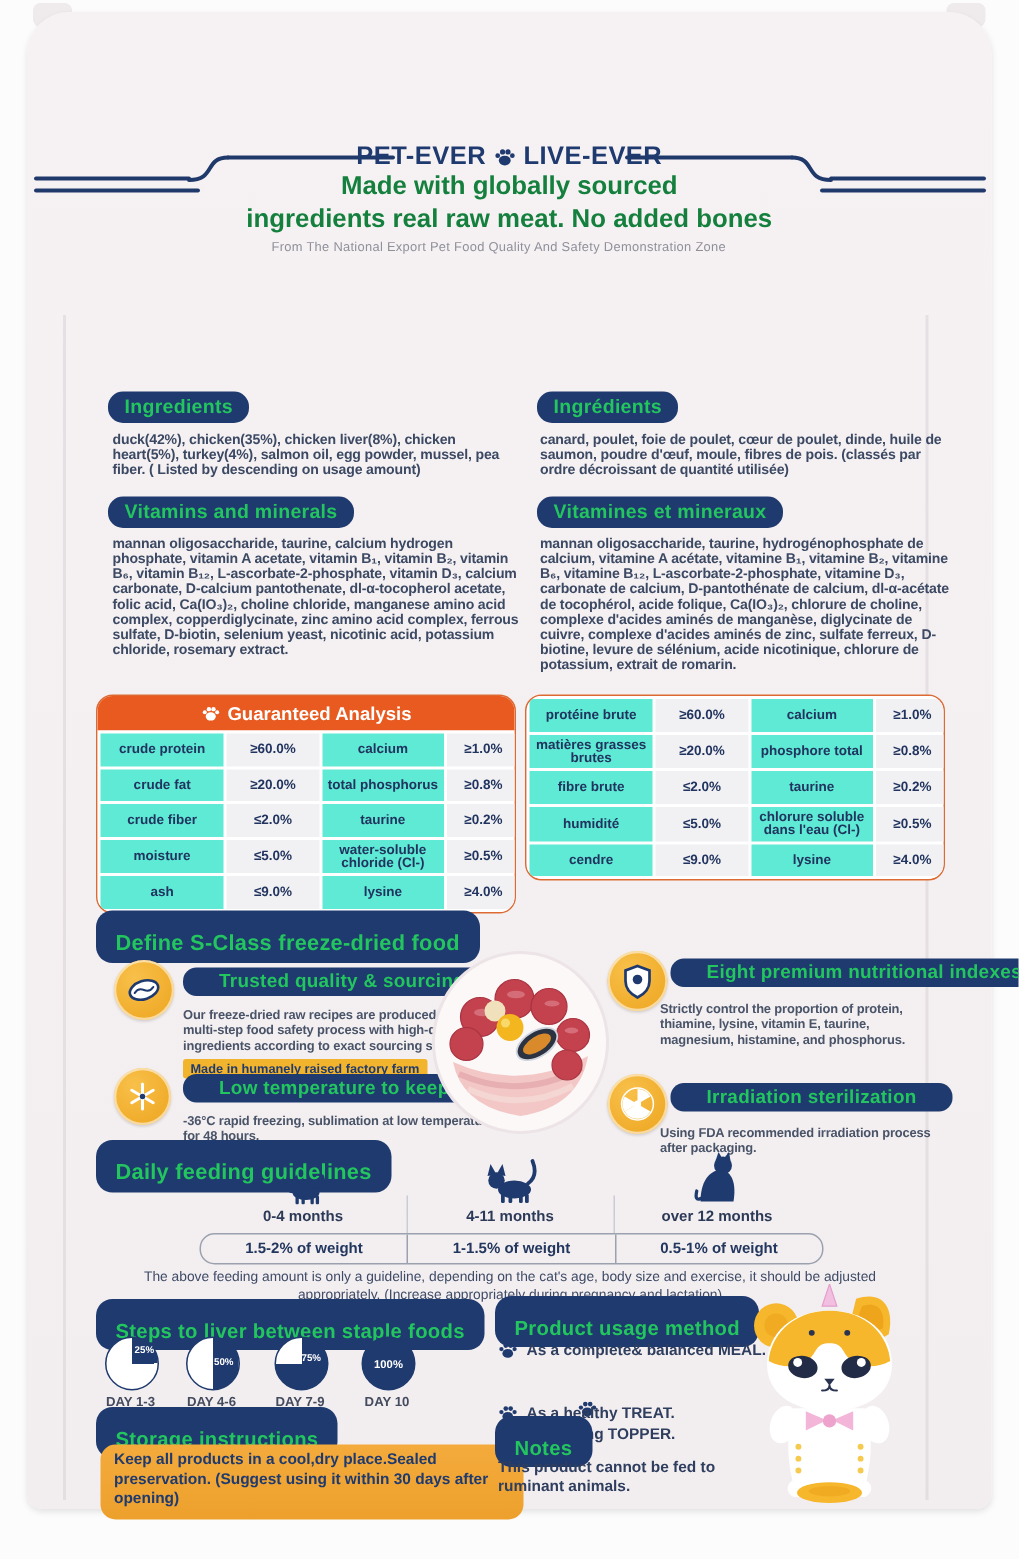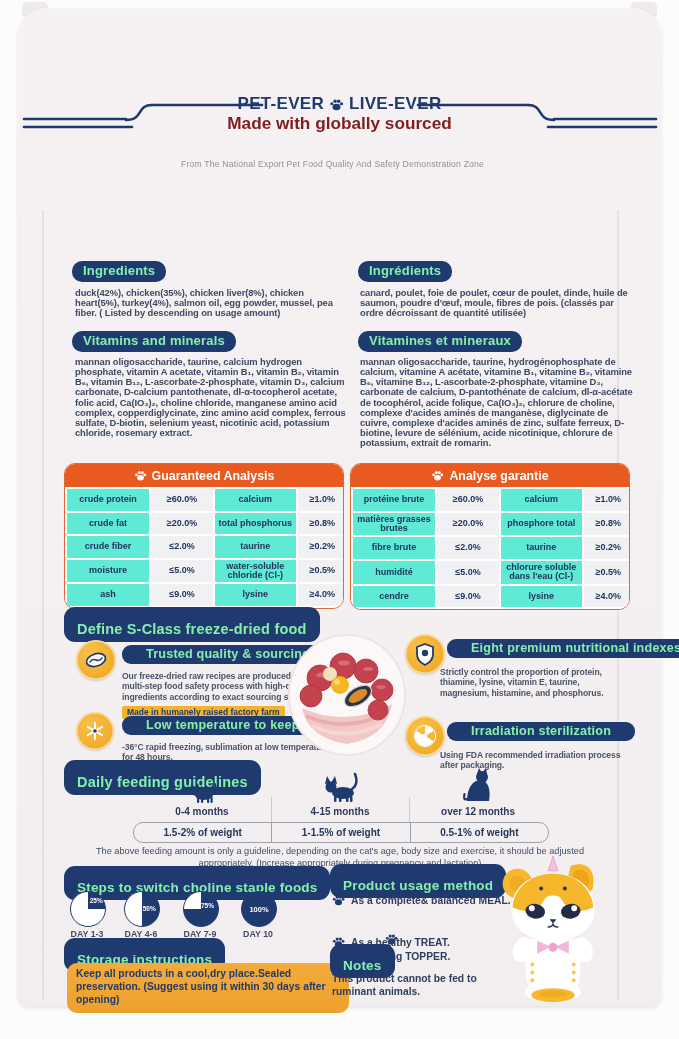--- a/index.html
+++ b/index.html
@@ -14,28 +14,28 @@
   .pkg{
     left:18px;top:8px;width:643px;height:998px;
     background:linear-gradient(180deg,#f6f2f4 0%,#f4f0f2 60%,#f2eef0 100%);
     border-radius:28px 28px 10px 10px;
     box-shadow:0 2px 4px rgba(0,0,0,.10);
   }
   .corner-tab{top:2px;width:26px;height:16px;background:#efeaec;border-radius:5px;}
   .fold{width:2px;background:rgba(160,150,156,.18);}
   
   .pill{
-    display:inline-block;background:#1f3a6e;color:#86efac;font-weight:bold;
+    display:inline-block;background:#1f3a6e;color:#22c55e;font-weight:bold;
     border-radius:10px;padding:2px 11px 4px;font-size:13px;letter-spacing:.2px;white-space:nowrap;
   }
   .pill-lg{font-size:14.5px;padding:14px 13px 5px;border-radius:11px;}
   .pill-sm{font-size:12.6px;padding:2px 24px 3px;border-radius:9px;}
   
   .brand-row{top:94px;left:0;width:679px;text-align:center;color:#1f3a6e;font-weight:bold;font-size:17px;letter-spacing:.3px;display:flex;align-items:center;justify-content:center;gap:5px;}
-  .tagline{top:113px;left:0;width:679px;text-align:center;color:#7f1d1d;font-weight:bold;font-size:17.2px;line-height:21.5px;}
+  .tagline{top:113px;left:0;width:679px;text-align:center;color:#15803d;font-weight:bold;font-size:17.2px;line-height:21.5px;}
   .origin{top:159px;left:0;width:665px;text-align:center;color:#90909a;font-size:8.6px;letter-spacing:.2px;}
   
   .body-text{color:#3c4963;font-weight:bold;font-size:9.4px;line-height:1.08;letter-spacing:-.1px;}
   .note-text{color:#3f4b66;font-size:9.2px;line-height:1.28;text-align:center;}
   
   .ga{width:278px;border:1.5px solid #dd6a33;border-radius:11px;overflow:hidden;background:#fff;}
   .ga-head{height:23px;background:#e85a20;display:flex;align-items:center;justify-content:center;gap:5px;color:#fff;font-weight:bold;font-size:12.4px;}
   .ga-grid{display:grid;grid-template-columns:30% 22.5% 29.5% 18%;gap:2px;background:#fff;padding:2px;}
   .ga-grid>div{display:flex;align-items:center;justify-content:center;text-align:center;min-height:17.5px;padding:2px 2px;font-size:9px;font-weight:bold;color:#21345f;line-height:1.05;}
   .ga-grid>div:nth-child(4n+1),.ga-grid>div:nth-child(4n+3){background:#5eead4;}
@@ -93,20 +93,21 @@
         <circle cx="3.5" cy="8" r="2.2"></circle>
         <circle cx="8" cy="4.5" r="2.4"></circle>
         <circle cx="13" cy="4.5" r="2.4"></circle>
         <circle cx="17" cy="8" r="2.2"></circle>
       </g>
     </svg>
   <span>LIVE-EVER</span>
 </div>
 <div class="abs tagline">
   <div>Made with globally sourced</div>
+  <div>ingredients real raw meat. No added bones</div>
 </div>
 <div class="abs origin">From The National Export Pet Food Quality And Safety Demonstration Zone</div>
 
 <span class="abs pill" style="left:72px;top:261px;">Ingredients</span>
 <div class="abs body-text" style="left:75px;top:288px;width:274px;">duck(42%), chicken(35%), chicken liver(8%), chicken heart(5%), turkey(4%), salmon oil, egg powder, mussel, pea fiber. ( Listed by descending on usage amount)</div>
 <span class="abs pill" style="left:358px;top:261px;">Ingrédients</span>
 <div class="abs body-text" style="left:360px;top:288px;width:278px;">canard, poulet, foie de poulet, cœur de poulet, dinde, huile de saumon, poudre d'œuf, moule, fibres de pois. (classés par ordre décroissant de quantité utilisée)</div>
 
 <span class="abs pill" style="left:72px;top:331px;">Vitamins and minerals</span>
 <div class="abs body-text" style="left:75px;top:357px;width:276px;">mannan oligosaccharide, taurine, calcium hydrogen phosphate, vitamin A acetate, vitamin B₁, vitamin B₂, vitamin B₆, vitamin B₁₂, L-ascorbate-2-phosphate, vitamin D₃, calcium carbonate, D-calcium pantothenate, dl-α-tocopherol acetate, folic acid, Ca(IO₃)₂, choline chloride, manganese amino acid complex, copperdiglycinate, zinc amino acid complex, ferrous sulfate, D-biotin, selenium yeast, nicotinic acid, potassium chloride, rosemary extract.</div>
@@ -144,32 +145,20 @@
       <div>water-soluble chloride (Cl-)</div>
       <div>≥0.5%</div>
     <div>ash</div>
       <div>≤9.0%</div>
       <div>lysine</div>
       <div>≥4.0%</div>
   </div>
 </div>
 
 <div class="abs ga" style="left:350px;top:463px;">
-  <div class="ga-head">
-    <svg width="13" height="11" viewBox="0 0 20 18">
-        <g fill="#ffffff">
-          <ellipse cx="10" cy="12.5" rx="5.5" ry="4.5"></ellipse>
-          <circle cx="3.5" cy="8" r="2.2"></circle>
-          <circle cx="8" cy="4.5" r="2.4"></circle>
-          <circle cx="13" cy="4.5" r="2.4"></circle>
-          <circle cx="17" cy="8" r="2.2"></circle>
-        </g>
-      </svg>
-    <span>Analyse garantie</span>
-  </div>
   <div class="ga-grid">
     <div>protéine brute</div>
       <div>≥60.0%</div>
       <div>calcium</div>
       <div>≥1.0%</div>
     <div>matières grasses brutes</div>
       <div>≥20.0%</div>
       <div>phosphore total</div>
       <div>≥0.8%</div>
     <div>fibre brute</div>
@@ -300,31 +289,31 @@
       <circle cx="20" cy="9" r="6"></circle>
       <path d="M27,33 C29,21 26,13 19,12 C10,12 5,21 5,33 Z"></path>
     </g>
   <path d="M5,31 Q1,33 2.5,26" stroke="#1f3a6e" stroke-width="2.2" fill="none" stroke-linecap="round"></path>
 </svg>
 
 <div class="abs vdiv" style="left:271px;top:797px;height:25px;"></div>
 <div class="abs vdiv" style="left:409px;top:797px;height:25px;"></div>
 
 <div class="abs age-label" style="left:133px;top:806px;width:138px;">0-4 months</div>
-<div class="abs age-label" style="left:271px;top:806px;width:138px;">4-15 months</div>
+<div class="abs age-label" style="left:271px;top:806px;width:138px;">4-11 months</div>
 <div class="abs age-label" style="left:409px;top:806px;width:138px;">over 12 months</div>
 
 <div class="abs fw-box">
   <div class="fw-cell">1.5-2% of weight</div>
   <div class="fw-cell">1-1.5% of weight</div>
   <div class="fw-cell">0.5-1% of weight</div>
 </div>
 <div class="abs note-text" style="left:85px;top:846px;width:510px;">The above feeding amount is only a guideline, depending on the cat's age, body size and exercise, it should be adjusted appropriately. (Increase appropriately during pregnancy and lactation)</div>
 
-<span class="abs pill pill-lg" style="left:64px;top:866px;font-size:13.5px;">Steps to switch choline staple foods</span>
+<span class="abs pill pill-lg" style="left:64px;top:866px;font-size:13.5px;">Steps to liver between staple foods</span>
 
 <div class="pie p0" style="left: 70px; top: 891px; background: conic-gradient(rgb(31, 58, 110) 0deg, rgb(31, 58, 110) 25%, rgb(255, 255, 255) 25%, rgb(255, 255, 255) 100%); position: absolute;">
     <span class="pct">25%</span>
   </div>
 <div class="pie p1" style="left: 124px; top: 891px; background: conic-gradient(rgb(31, 58, 110) 0deg, rgb(31, 58, 110) 50%, rgb(255, 255, 255) 50%, rgb(255, 255, 255) 100%); position: absolute;">
     <span class="pct">50%</span>
   </div>
 <div class="pie p2" style="left: 183px; top: 891px; background: conic-gradient(rgb(31, 58, 110) 0deg, rgb(31, 58, 110) 75%, rgb(255, 255, 255) 75%, rgb(255, 255, 255) 100%); position: absolute;">
     <span class="pct">75%</span>
   </div>

